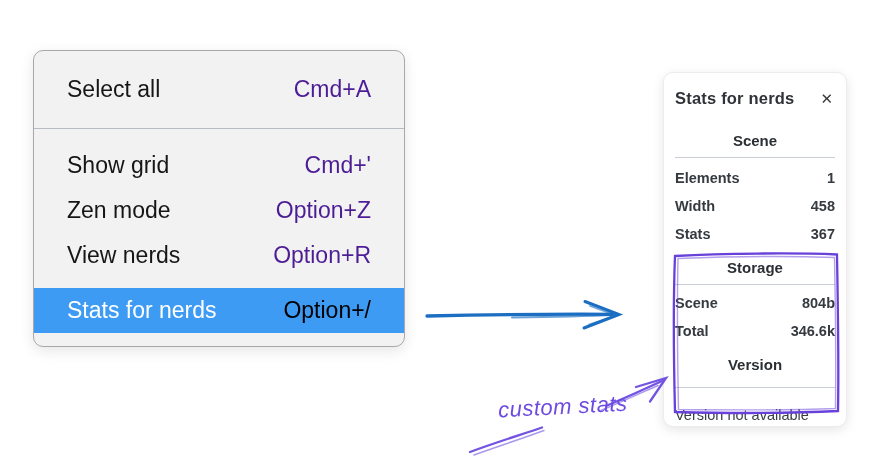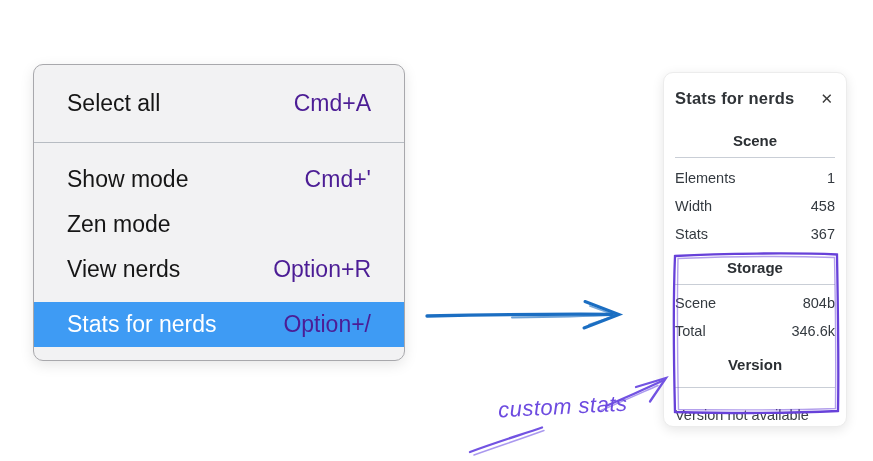--- a/index.html
+++ b/index.html
@@ -6,21 +6,21 @@
   html,body { width:873px; height:461px; }
   body {
     position:relative;
     background:#ffffff;
     font-family:"Liberation Sans", sans-serif;
     overflow:hidden;
   }
 
   
   .context-menu {
-    position:absolute; left:33px; top:64px;
+    position:absolute; left:33px; top:50px;
     width:372px; height:297px;
     background:#f2f2f3;
     border:1.5px solid #a8a8ac;
     border-radius:10px;
     box-shadow:0 4px 14px rgba(0,0,0,0.10);
     overflow:hidden;
     font-size:23px;
     color:#161616;
   }
   .menu-row {
@@ -33,21 +33,21 @@
   .menu-shortcut { color:#4c1d95; }
   .menu-divider {
     height:0; border-top:1.5px solid #b7bcc2;
   }
   .menu-section-2 { padding-top:14px; }
   .menu-row.highlighted {
     background:#3e9bf4;
     color:#ffffff;
     margin-top:10px;
   }
-  .menu-row.highlighted .menu-shortcut { color:#4c1d95; }
+  .menu-row.highlighted .menu-shortcut { color:#000000; }
 
   
   .stats-panel {
     position:absolute; left:663px; top:72px;
     width:184px; height:355px;
     background:#ffffff;
     border:1px solid #ececec;
     border-radius:10px;
     box-shadow:0 3px 12px rgba(0,0,0,0.10);
     padding:14px 11px 0 11px;
@@ -69,21 +69,21 @@
   }
   .hd-scene   { margin-top:22px; }
   .hd-storage { margin-top:10px; }
   .hd-version { margin-top:10px; }
   .panel-divider { border-top:1px solid #c9ced6; margin-top:6px; }
   .divider-version { margin-top:12px; }
   .stat-rows { margin-top:6px; }
   .stat-rows-storage { margin-top:4px; }
   .stat-row {
     height:28px;
-    display:flex; align-items:center; justify-content:space-between;
+    display:flex; align-items:center; justify-content:space-between;font-weight:bold;
   }
   .stat-value { text-align:right; }
   .version-note {
     margin-top:16px; height:22px; line-height:22px;
     color:#3a3f44; white-space:nowrap;
   }
 
   
   .overlay-svg {
     position:absolute; left:0; top:0; width:873px; height:461px;
@@ -103,25 +103,26 @@
 <body>
 
 <div class="context-menu">
   <div class="menu-row first">
     <span class="menu-label">Select all</span>
     <span class="menu-shortcut">Cmd+A</span>
   </div>
   <div class="menu-divider"></div>
   <div class="menu-section-2">
     <div class="menu-row">
-      <span class="menu-label">Show mode</span>
+      <span class="menu-label">Show grid</span>
       <span class="menu-shortcut">Cmd+'</span>
     </div>
     <div class="menu-row">
       <span class="menu-label">Zen mode</span>
+      <span class="menu-shortcut">Option+Z</span>
     </div>
     <div class="menu-row">
       <span class="menu-label">View nerds</span>
       <span class="menu-shortcut">Option+R</span>
     </div>
     <div class="menu-row highlighted">
       <span class="menu-label">Stats for nerds</span>
       <span class="menu-shortcut">Option+/</span>
     </div>
   </div>

